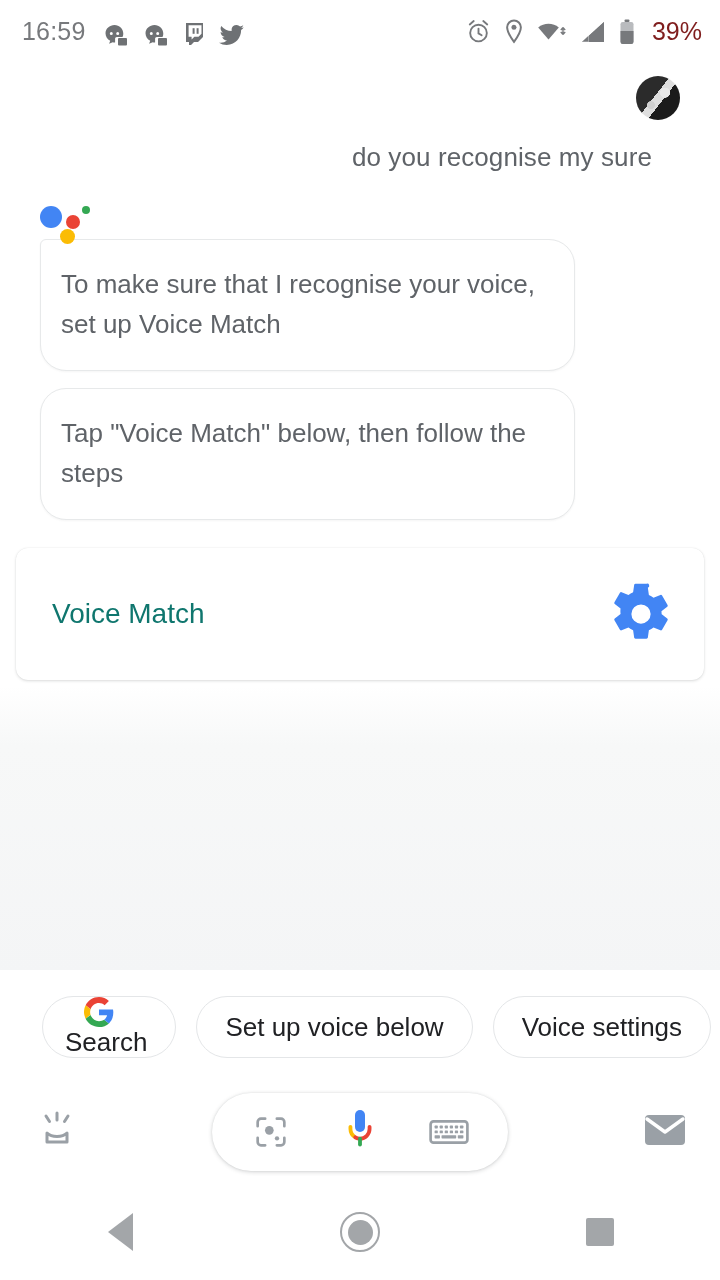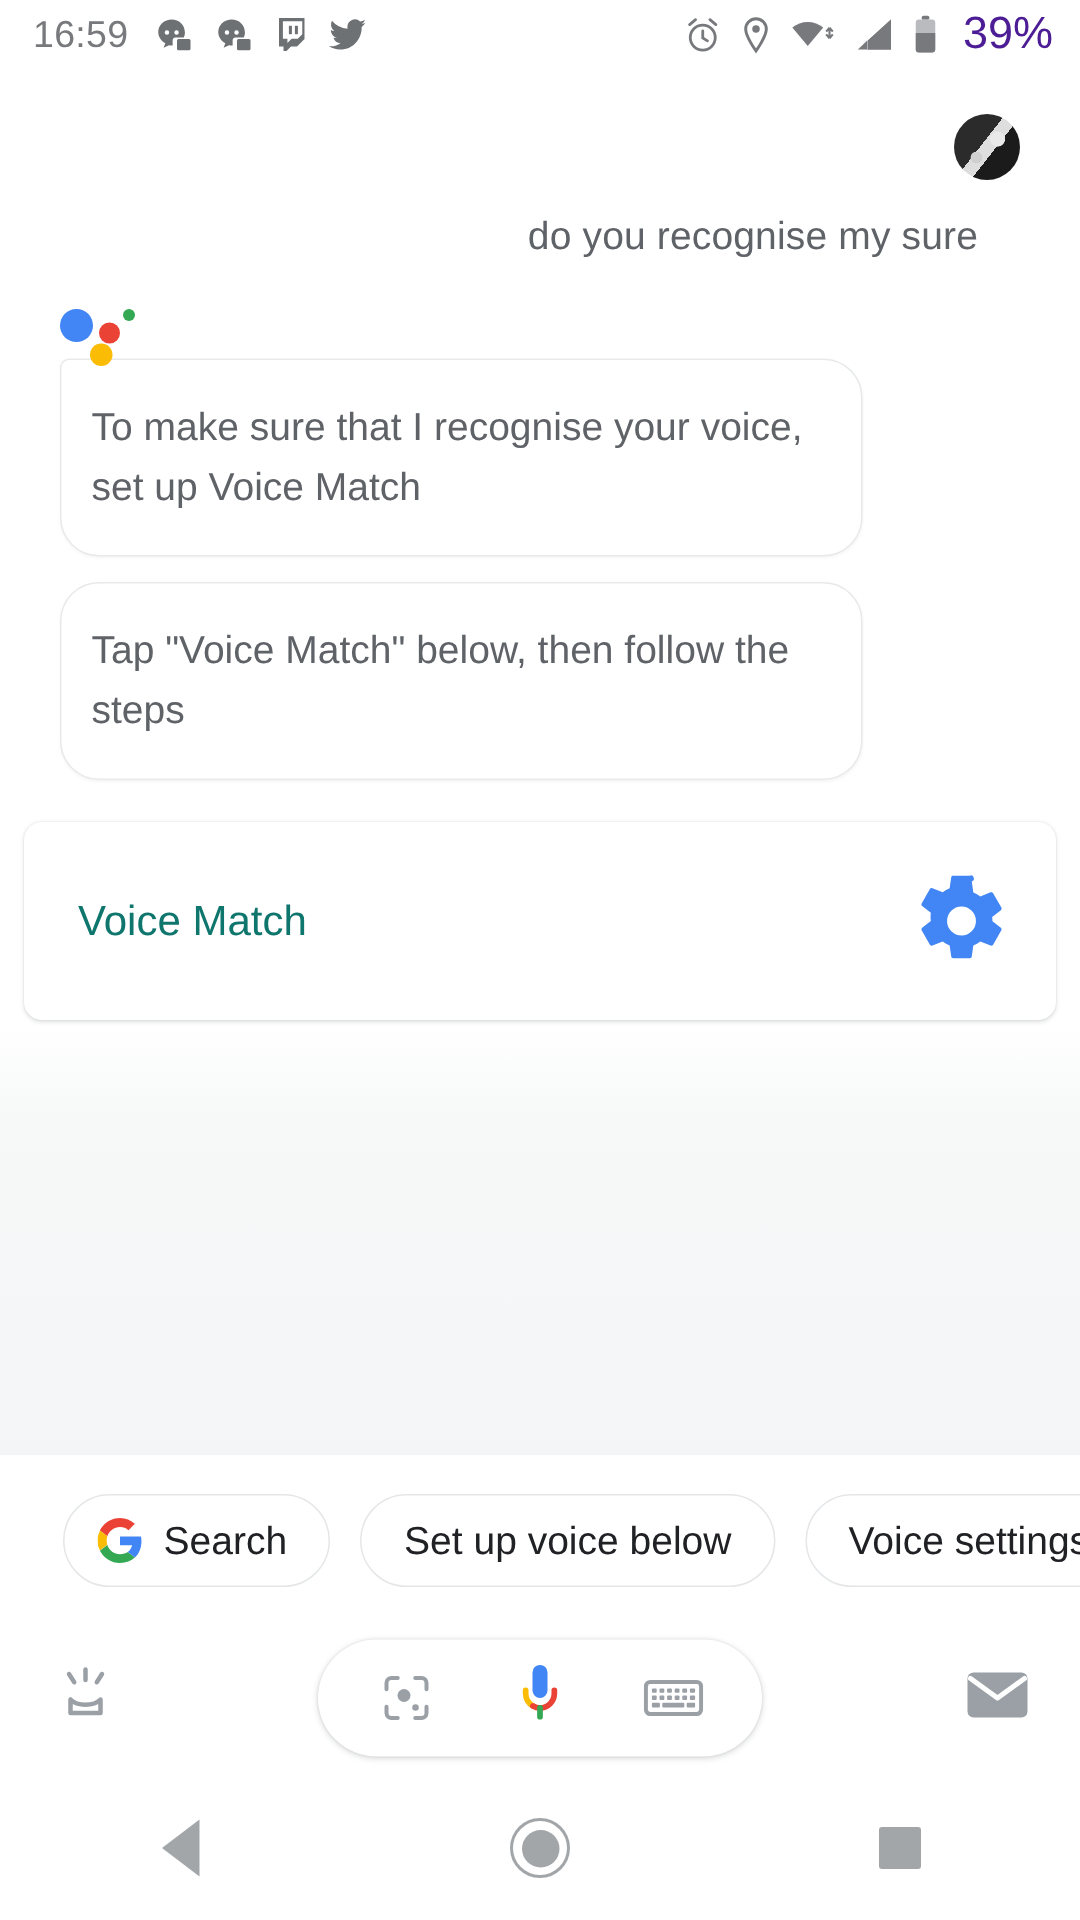--- a/index.html
+++ b/index.html
@@ -12,30 +12,30 @@
   .screen {
     position: relative;
     width: 720px; height: 1280px;
     background: #ffffff;
     display: flex; flex-direction: column;
   }
 
   
   .status-bar {
     height: 46px; flex: 0 0 46px;
-    display: flex; align-items: center;
+    display: flex; align-items: flex-end;
     padding: 0 18px 0 22px;
     color: #7a7d80;
     background: #ffffff;
   }
   .status-clock { font-size: 25px; letter-spacing: .2px; color: #77797c; }
   .status-left-icons { display: flex; align-items: center; gap: 14px; margin-left: 18px; }
   .status-spacer { flex: 1 1 auto; }
   .status-right-icons { display: flex; align-items: center; gap: 13px; }
-  .status-battery-text { font-size: 30px; color: #4c1d95; margin-left: 4px; }
+  .status-battery-text { font-size: 25px; color: #7f1d1d; margin-left: 4px; }
   .si { display: block; }
 
   
   .convo {
     position: relative;
     flex: 1 1 auto;
     background: linear-gradient(#ffffff 0px, #ffffff 640px, #f7f8f8 700px, #f4f5f6 930px);
     overflow: hidden;
   }
   .avatar-row {
@@ -108,21 +108,21 @@
   .chip {
     flex: 0 0 auto;
     height: 62px;
     border: 1px solid #e4e6e8;
     border-radius: 31px;
     background: #fff;
     display: flex; align-items: center;
     padding: 0 28px;
     font-size: 26px; color: #202124;
   }
-  .chip-with-icon { padding-left: 22px; }
+  .chip-with-icon { padding-left: 22px; flex-direction: column; }
   .chip .g-logo { width: 30px; height: 30px; margin-right: 14px; }
 
   
   .bottom-bar {
     flex: 0 0 auto;
     height: 104px;
     background: #ffffff;
     display: flex; align-items: center; justify-content: space-between;
     padding: 0 34px;
     position: relative;

